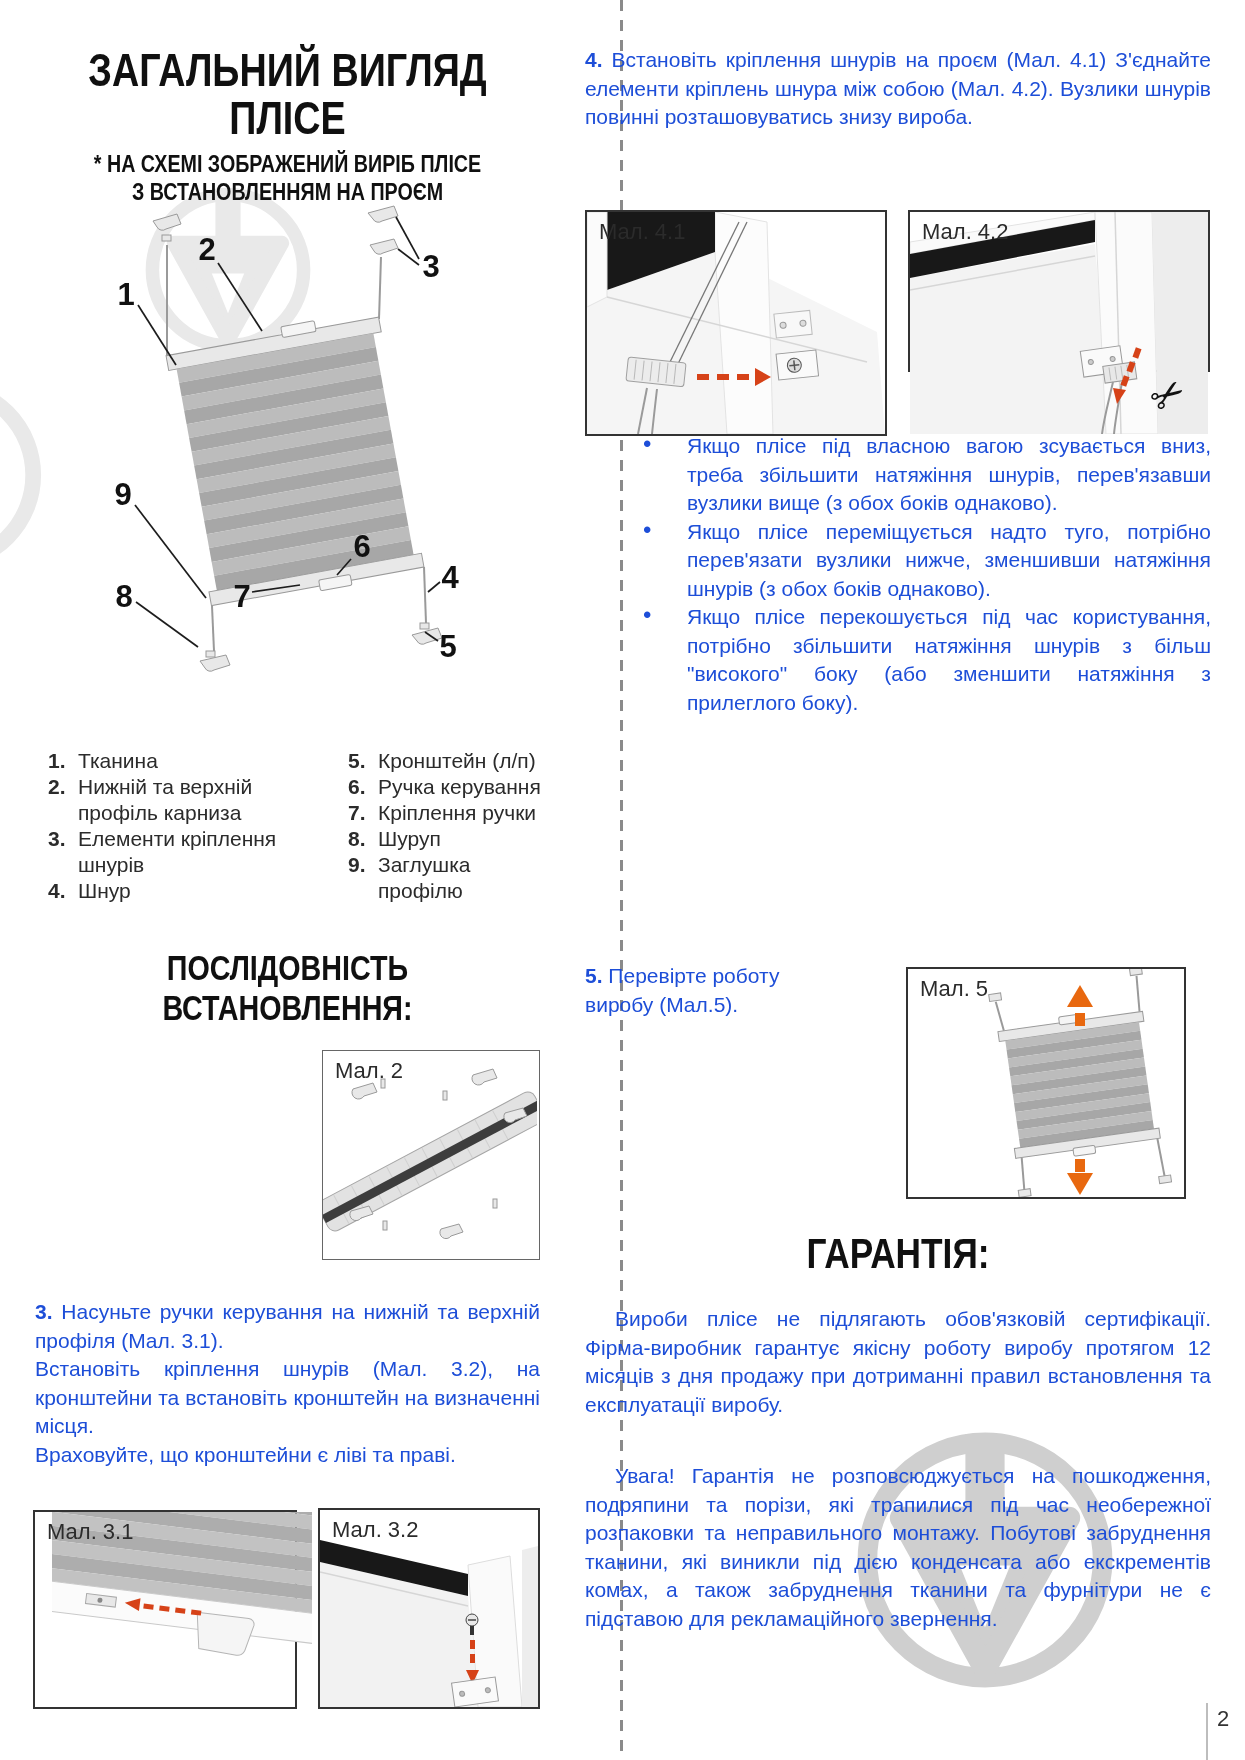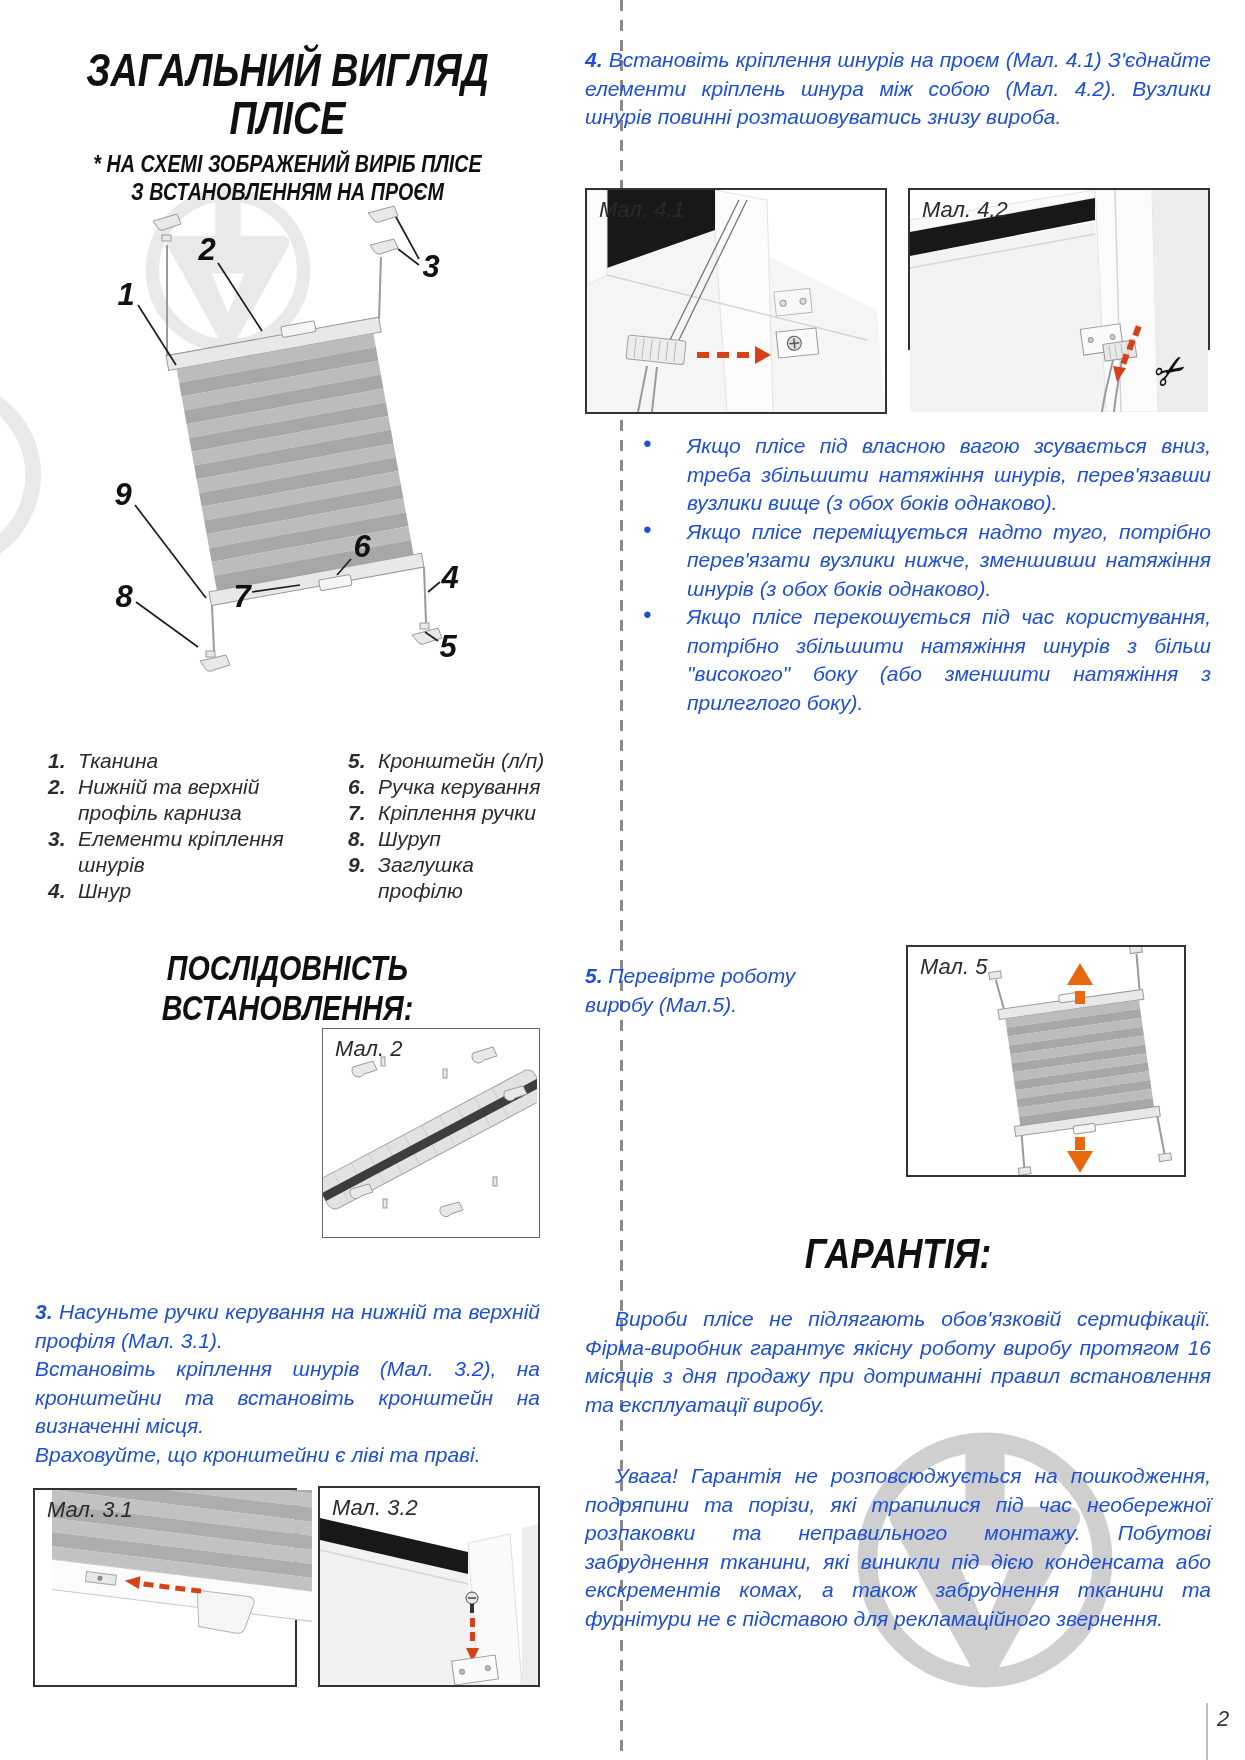--- a/index.html
+++ b/index.html
@@ -1,24 +1,24 @@
 <!DOCTYPE html>
 <html style="--arrow-red: #d64218; --arrow-orange: #e8680f; --wm-light: #e9e9e9; --wm-dark: #cfcfcf; --ink: #2b2b2b;"><head>
 <meta charset="utf-8">
 <style>
   html,body{margin:0;padding:0;background:#fff;}
   .page{position:relative;width:1245px;height:1760px;background:#fff;overflow:hidden;
-        font-family:"Liberation Sans",sans-serif;color:var(--ink,#2b2b2b);font-style:italic;}
+        font-family:"Liberation Sans",sans-serif;color:var(--ink,#2b2b2b);}
   .abs{position:absolute;}
   .cond{font-weight:bold;color:#101010;transform:scaleX(0.82);transform-origin:50% 50%;}
   .center{text-align:center;}
   .just{text-align:justify;}
   p{margin:0;}
   .body-txt{font-size:21px;line-height:28.5px;color:#1d4ed8;}
-  .fig-box{position:absolute;border:2px solid #333;background:#fff;box-sizing:border-box;}
+  .fig-box{position:absolute;border:2px solid #333;background:#fff;box-sizing:border-box;margin-top:22px;}
   .fig-label{position:absolute;top:7px;left:12px;font-size:22px;color:#2b2b2b;z-index:3;}
   .legend-item{display:flex;font-size:21px;line-height:26px;margin:0 0 0 0;}
   .legend-num{font-weight:bold;width:30px;flex:0 0 30px;}
   .bullet{position:relative;padding-left:102px;}
   .bullet .dot{position:absolute;left:58px;top:-2px;font-size:24px;}
   .divider{position:absolute;left:620px;top:0;width:3px;height:1760px;
            background:repeating-linear-gradient(180deg,#8a8a8a 0 11px,transparent 11px 20px);}
   .arrow-red{fill:var(--arrow-red,#d64218);}
   .arrow-orange{fill:var(--arrow-orange,#e8680f);}
   .wm-l-f{fill:var(--wm-light,#e9e9e9);}
@@ -398,19 +398,19 @@
         <rect class="arrow-orange" x="167" y="44" width="10" height="13"></rect>
       </g>
       <g>
         <rect class="arrow-orange" x="167" y="190" width="10" height="13"></rect>
         <path class="arrow-orange" d="M172,226 l-13,-22 h26 z"></path>
       </g>
     </svg>
   </div>
 
   <div class="abs z2 cond center" style="left:585px;top:1230px;width:626px;font-size:43px;line-height:46px;">ГАРАНТІЯ:</div>
-  <p class="abs z2 body-txt just" style="left:585px;top:1305px;width:626px;text-indent:30px;">Вироби плісе не підлягають обов'язковій сертифікації. Фірма-виробник гарантує якісну роботу виробу протягом 16 місяців з дня продажу при дотриманні правил встановлення та експлуатації виробу.</p>
+  <p class="abs z2 body-txt just" style="left:585px;top:1305px;width:626px;text-indent:30px;">Вироби плісе не підлягають обов'язковій сертифікації. Фірма-виробник гарантує якісну роботу виробу протягом 12 місяців з дня продажу при дотриманні правил встановлення та експлуатації виробу.</p>
   <p class="abs z2 body-txt just" style="left:585px;top:1462px;width:626px;text-indent:30px;">Увага! Гарантія не розповсюджується на пошкодження, подряпини та порізи, які трапилися під час необережної розпаковки та неправильного монтажу. Побутові забруднення тканини, які виникли під дією конденсата або екскрементів комах, а також забруднення тканини та фурнітури не є підставою для рекламаційного звернення.</p>
 
   <div class="abs" style="left:1206px;top:1703px;width:2px;height:57px;background:#bdbdbd;"></div>
   <div class="abs" style="left:1217px;top:1706px;font-size:22px;color:#333;">2</div>
 
 </div>
 
 </body></html>

